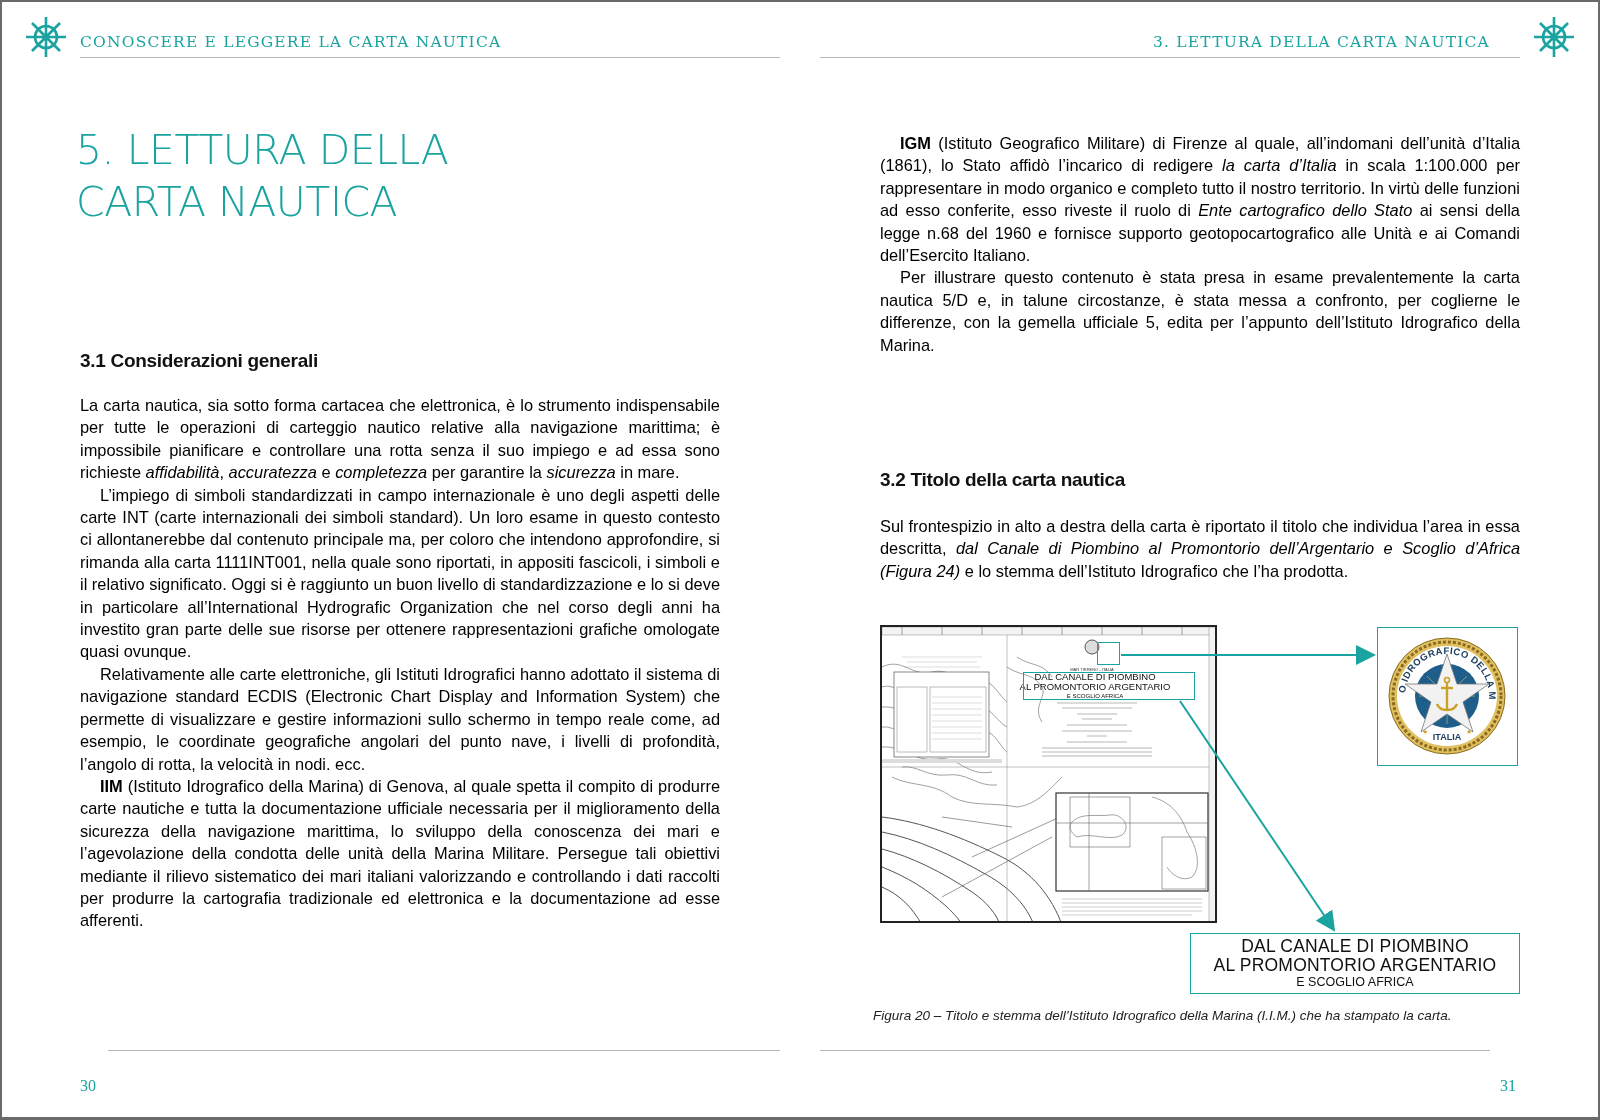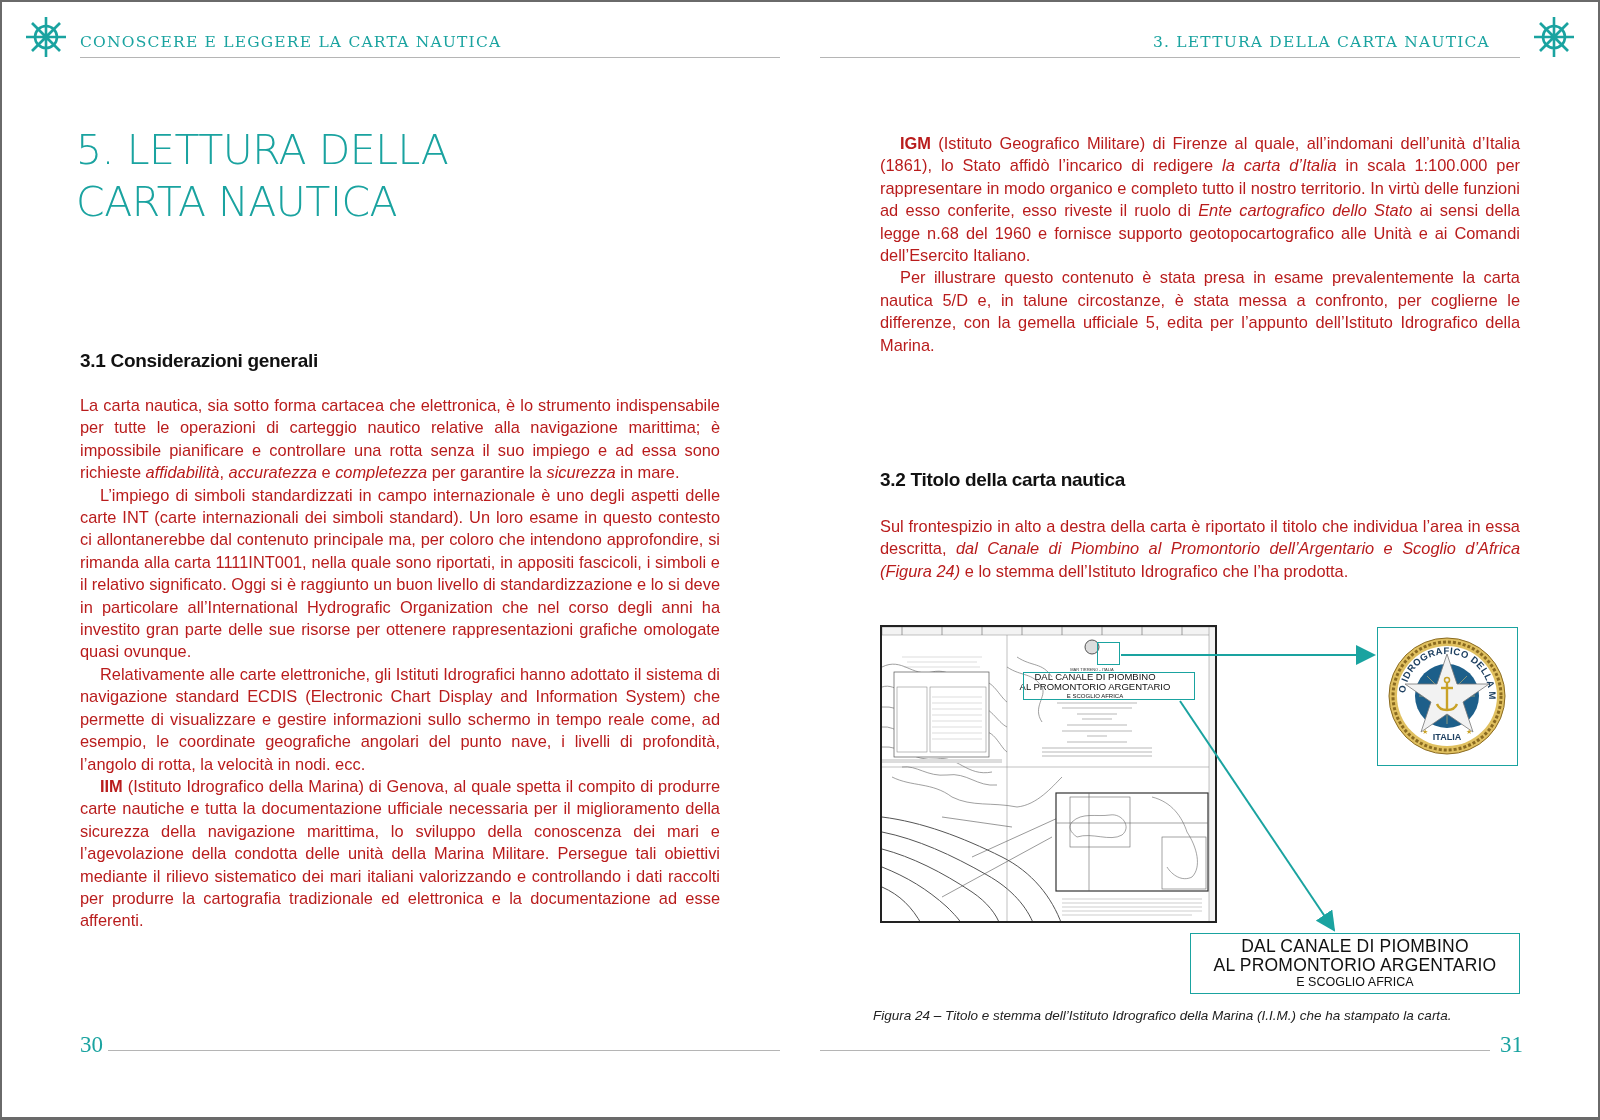--- a/index.html
+++ b/index.html
@@ -17,27 +17,27 @@
   .helm { position: absolute; top: 15px; width: 44px; height: 44px; }
   .helm.left { left: 24px; }
   .helm.right { left: 1532px; }
 
   
   .chapter-title { position: absolute; left: 76px; top: 124px; font-family: "DejaVu Sans", sans-serif; font-weight: 300; font-size: 41px; line-height: 52px; color: #1aa3a0; letter-spacing: -0.5px; }
   .chapter-title span { display: block; }
 
   .section-title { position: absolute; font-family: "Liberation Sans", sans-serif; font-weight: bold; font-size: 19px; color: #111; letter-spacing: -0.3px; }
 
-  .col { position: absolute; width: 640px; font-family: "Liberation Sans", sans-serif; font-size: 16.4px; line-height: 22.4px; color: #b91c1c; text-align: justify; }
+  .col { position: absolute; width: 640px; font-family: "Liberation Sans", sans-serif; font-size: 16.4px; line-height: 22.4px; color: #000000; text-align: justify; }
   .col p { text-indent: 0; }
   .col p.ind { text-indent: 20px; }
   .col p.noind { text-indent: 0; }
   .col b { font-weight: bold; }
 
-  .page-num { position: absolute; top: 1032px; font-family: "Liberation Serif", serif; font-size: 23px; color: #1aa3a0; }
+  .page-num { position: absolute; top: 1077px; font-family: "Liberation Serif", serif; font-size: 16px; color: #1aa3a0; }
   .foot-rule { position: absolute; top: 1050px; height: 1px; background: #b5b5b5; }
 
   
   .chart-box { position: absolute; left: 880px; top: 625px; width: 337px; height: 298px; border: 2px solid #222; background: #fff; overflow: hidden; }
   .title-callout { position: absolute; left: 1190px; top: 933px; width: 330px; height: 61px; border: 1.5px solid #1aa3a0; background: #fff; text-align: center; font-family: "Liberation Sans", sans-serif; color: #111; }
   .title-callout .l1, .title-callout .l2 { display: block; font-size: 17.5px; line-height: 19px; letter-spacing: 0.2px; }
   .title-callout .l1 { margin-top: 3px; }
   .title-callout .l3 { display: block; font-size: 12.5px; line-height: 14px; }
   .emblem-box { position: absolute; left: 1377px; top: 627px; width: 141px; height: 139px; border: 1.5px solid #1aa3a0; background: #fff; }
   .caption { position: absolute; left: 873px; top: 1008px; width: 660px; font-family: "Liberation Sans", sans-serif; font-style: italic; font-size: 13.5px; color: #222; white-space: nowrap; }
@@ -246,16 +246,16 @@
 <svg class="connectors">
   <defs>
     <marker id="arrowhead" markerWidth="10" markerHeight="10" refX="9" refY="5" orient="auto">
       <path d="M0,0 L10,5 L0,10 z" fill="#1aa3a0"></path>
     </marker>
   </defs>
   <line x1="1121" y1="655" x2="1374" y2="655" stroke="#1aa3a0" stroke-width="2" marker-end="url(#arrowhead)"></line>
   <line x1="1180" y1="701" x2="1334" y2="930" stroke="#1aa3a0" stroke-width="2" marker-end="url(#arrowhead)"></line>
 </svg>
 
-<div class="caption">Figura 24 – Titolo e stemma dell’Istituto Idrografico della Marina (I.I.M.) che ha stampato la carta.</div>
+<div class="caption">Figura 20 – Titolo e stemma dell’Istituto Idrografico della Marina (I.I.M.) che ha stampato la carta.</div>
 
 <div class="foot-rule" style="left:820px; width:670px;"></div>
 <div class="page-num" style="left:1500px;">31</div>
 
 </body></html>

